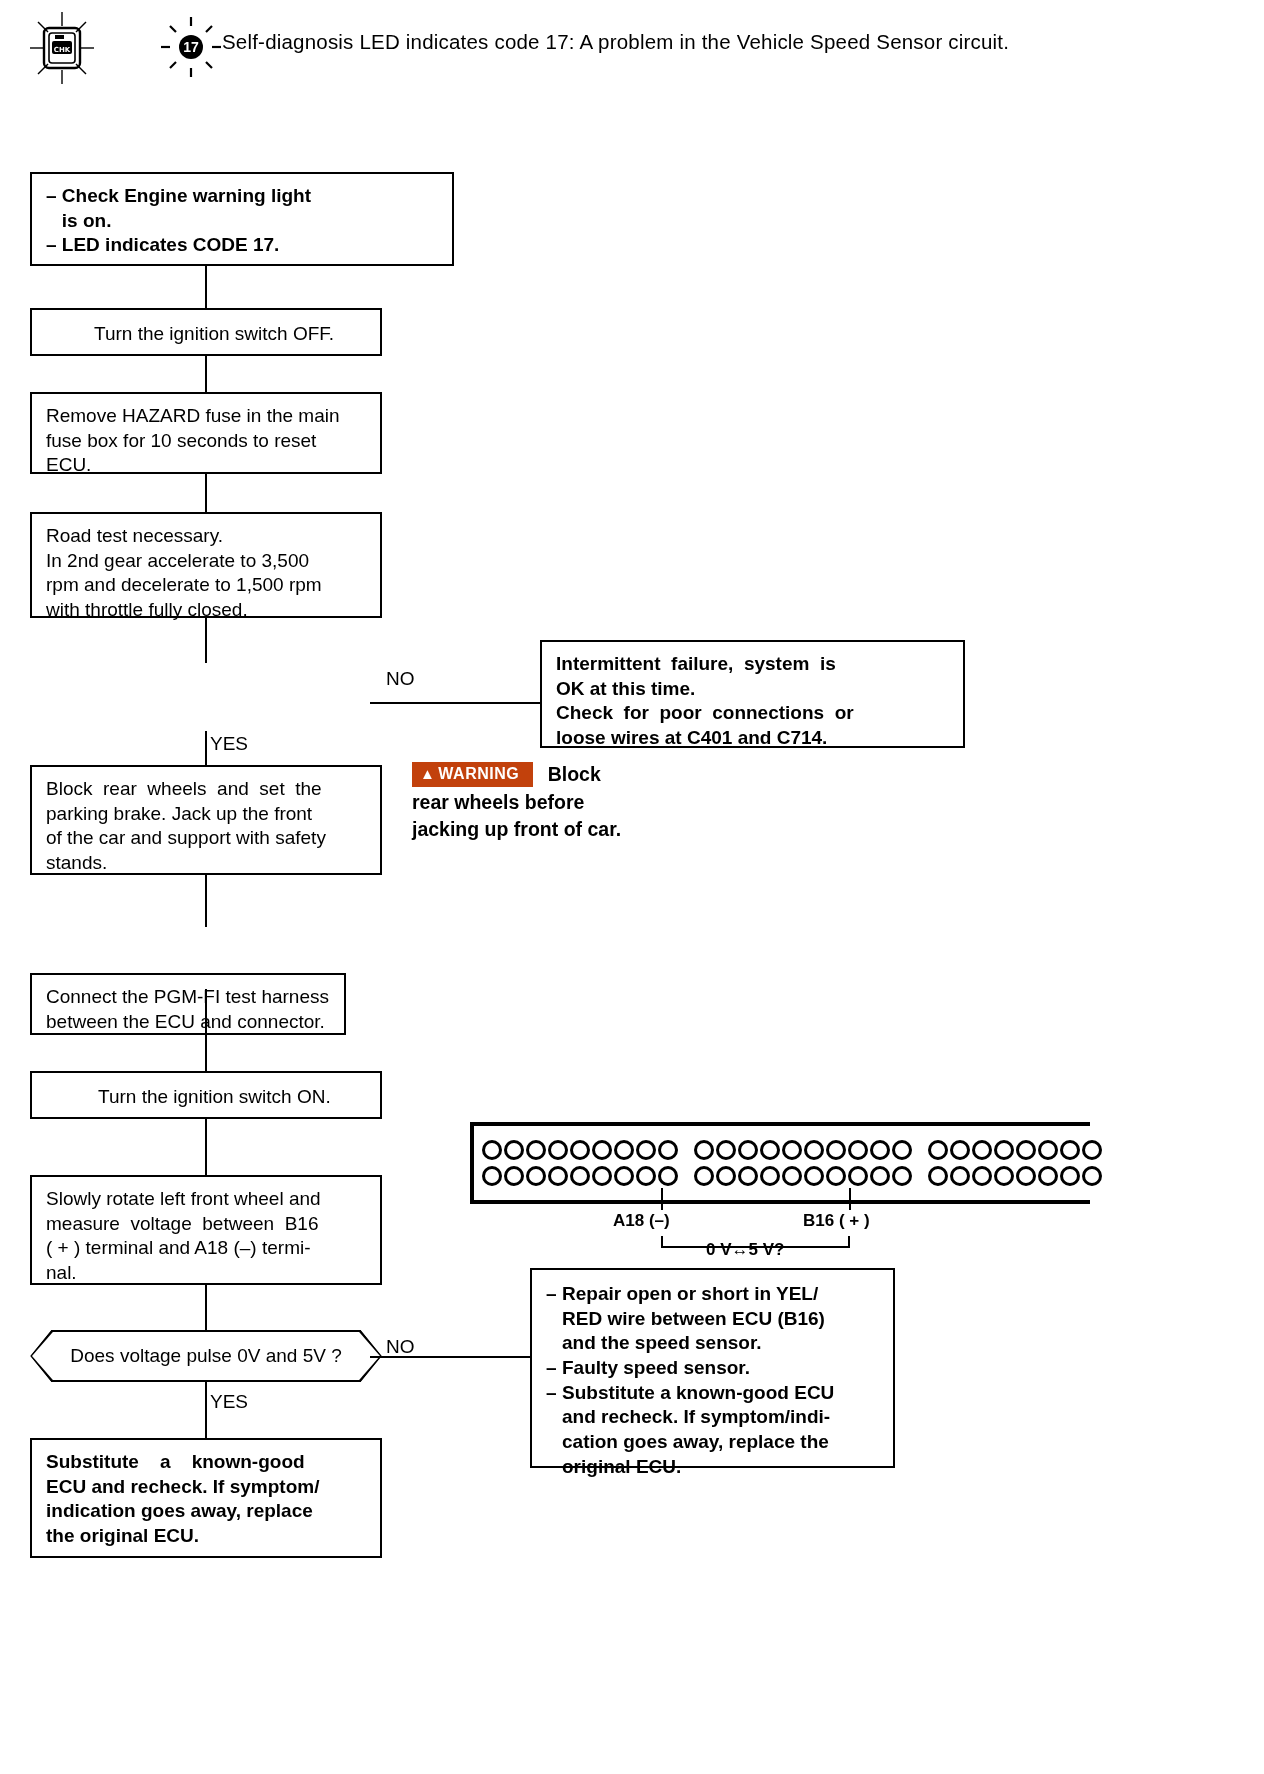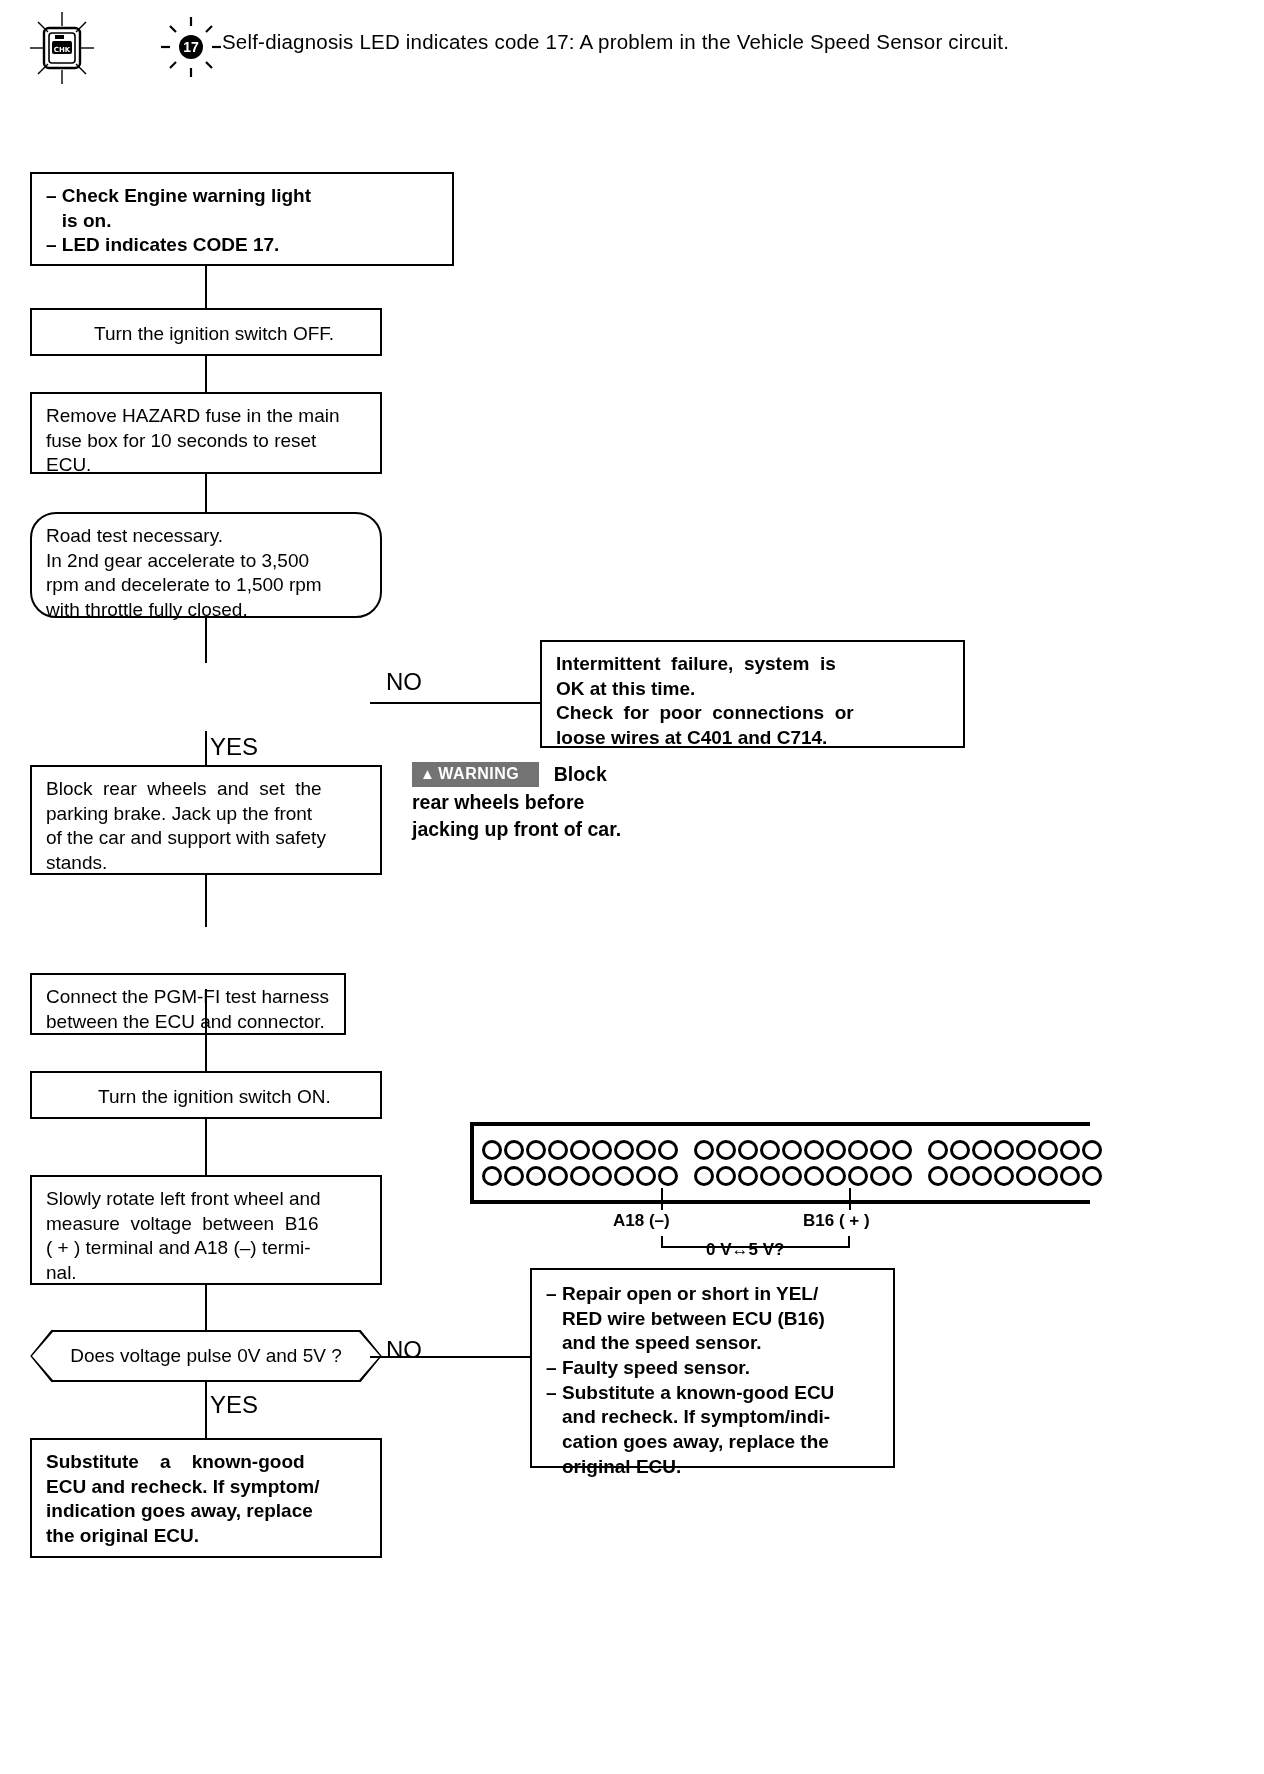--- a/index.html
+++ b/index.html
@@ -53,29 +53,29 @@
     background:#000;
     clip-path: polygon(6% 0%, 94% 0%, 100% 50%, 94% 100%, 6% 100%, 0% 50%);
   }
   .diamond .inner2 {
     position:absolute; left:2px; right:2px; top:2px; bottom:2px;
     background:#fff;
     clip-path: polygon(6% 0%, 94% 0%, 100% 50%, 94% 100%, 6% 100%, 0% 50%);
   }
   .diamond .dtext { position:relative; z-index:2; padding:0 28px; }
 
-  .branch-label { position:absolute; font-size:24px; }
+  .branch-label { position:absolute; font-size:19px; }
 
   
   .warn-wrap { position:absolute; }
   .warn-badge {
     display:inline-block;
-    background:#737373; color:#fff;
+    background:#c2410c; color:#fff;
     font-weight:bold; font-size:16px;
-    padding:3px 20px 4px 8px;
+    padding:3px 14px 4px 8px;
     letter-spacing:0.5px;
     vertical-align:middle;
   }
   .warn-badge .tri { font-size:15px; margin-right:3px; }
   .warn-text {
     font-weight:bold; font-size:19.5px; line-height:1.32;
     display:inline; margin-left:10px; vertical-align:middle;
   }
   .warn-rest { font-weight:bold; font-size:19.5px; line-height:1.32; margin-top:2px; }
 
@@ -154,21 +154,21 @@
   </div>
   <div class="vline" style="left:205px; top:356px; height:36px;"></div>
 
   <div class="box" style="left:30px; top:392px; width:352px; height:82px;">
     <span class="ln">Remove HAZARD fuse in the main</span>
     <span class="ln">fuse box for 10 seconds to reset</span>
     <span class="ln">ECU.</span>
   </div>
   <div class="vline" style="left:205px; top:474px; height:38px;"></div>
 
-  <div class="box" style="left:30px; top:512px; width:352px; height:106px;border-radius:26px;">
+  <div class="box" style="left:30px; top:512px; width:352px; height:106px;">
     <span class="ln">Road test necessary.</span>
     <span class="ln">In 2nd gear accelerate to 3,500</span>
     <span class="ln">rpm and decelerate to 1,500 rpm</span>
     <span class="ln">with throttle fully closed.</span>
   </div>
   <div class="vline" style="left:205px; top:618px; height:45px;"></div>
 
   <div class="branch-label" style="left:386px; top:668px;">NO</div>
 
   <div class="hline" style="left:370px; top:702px; width:170px;"></div>

